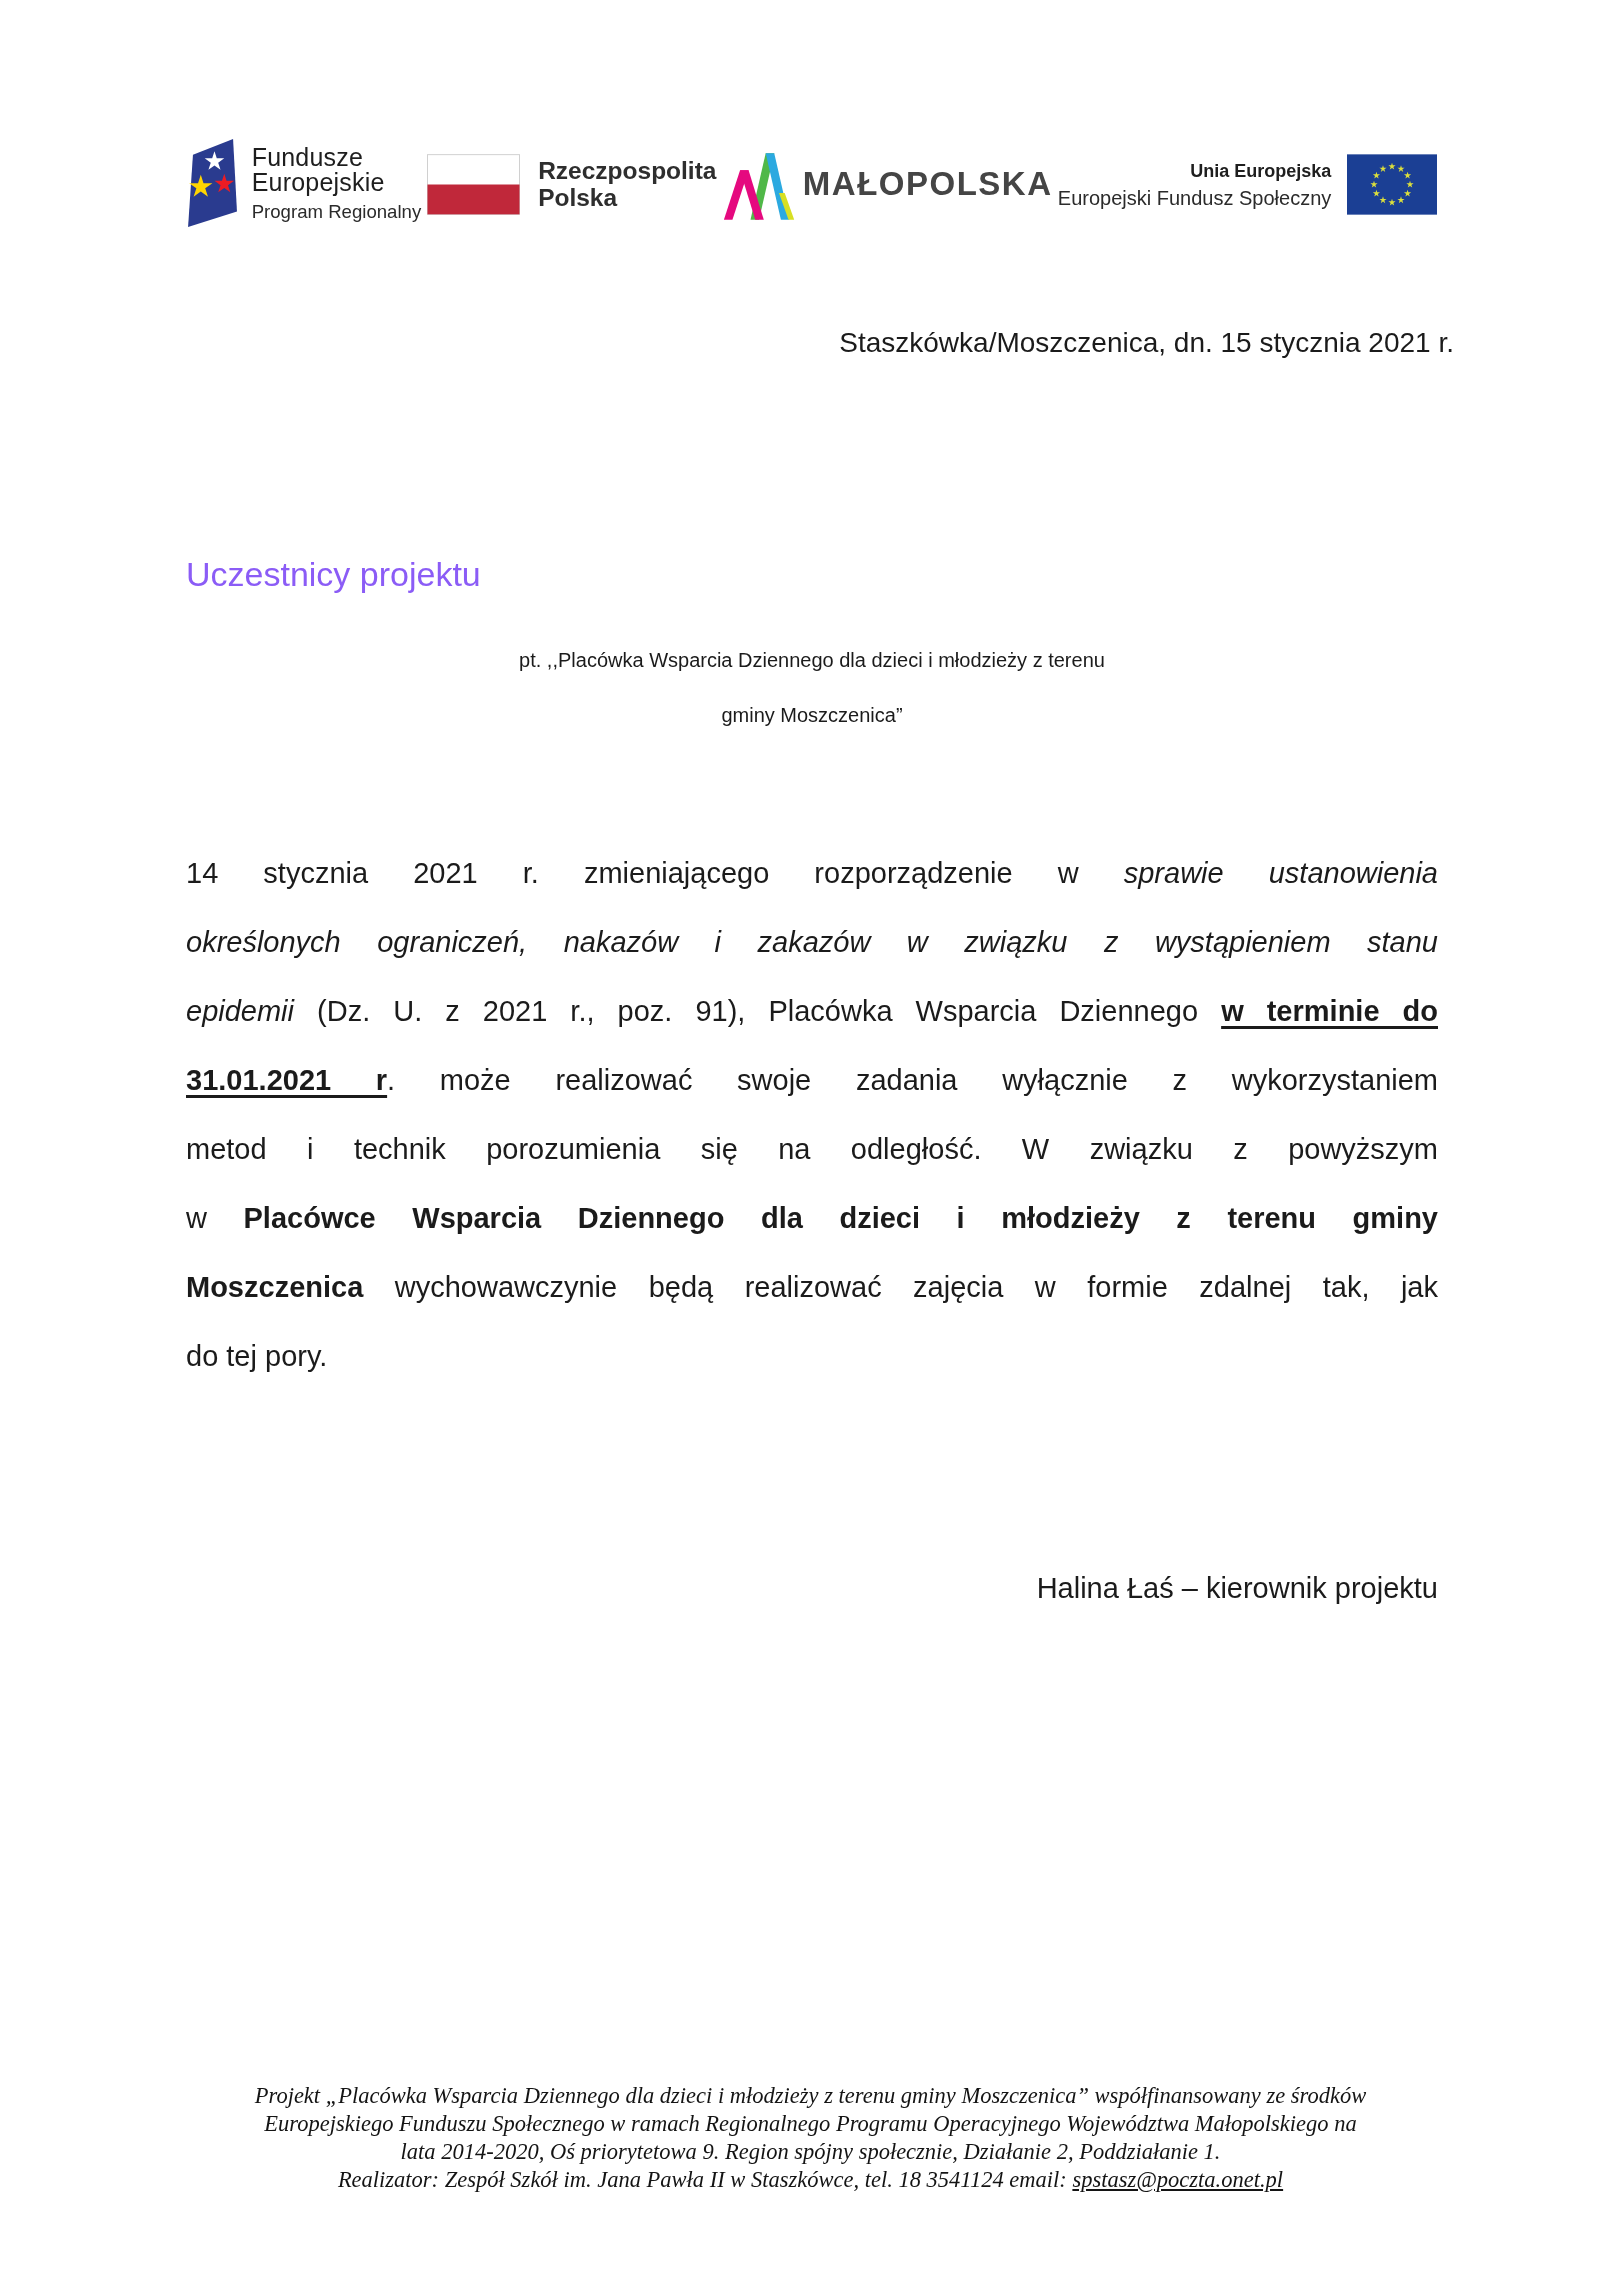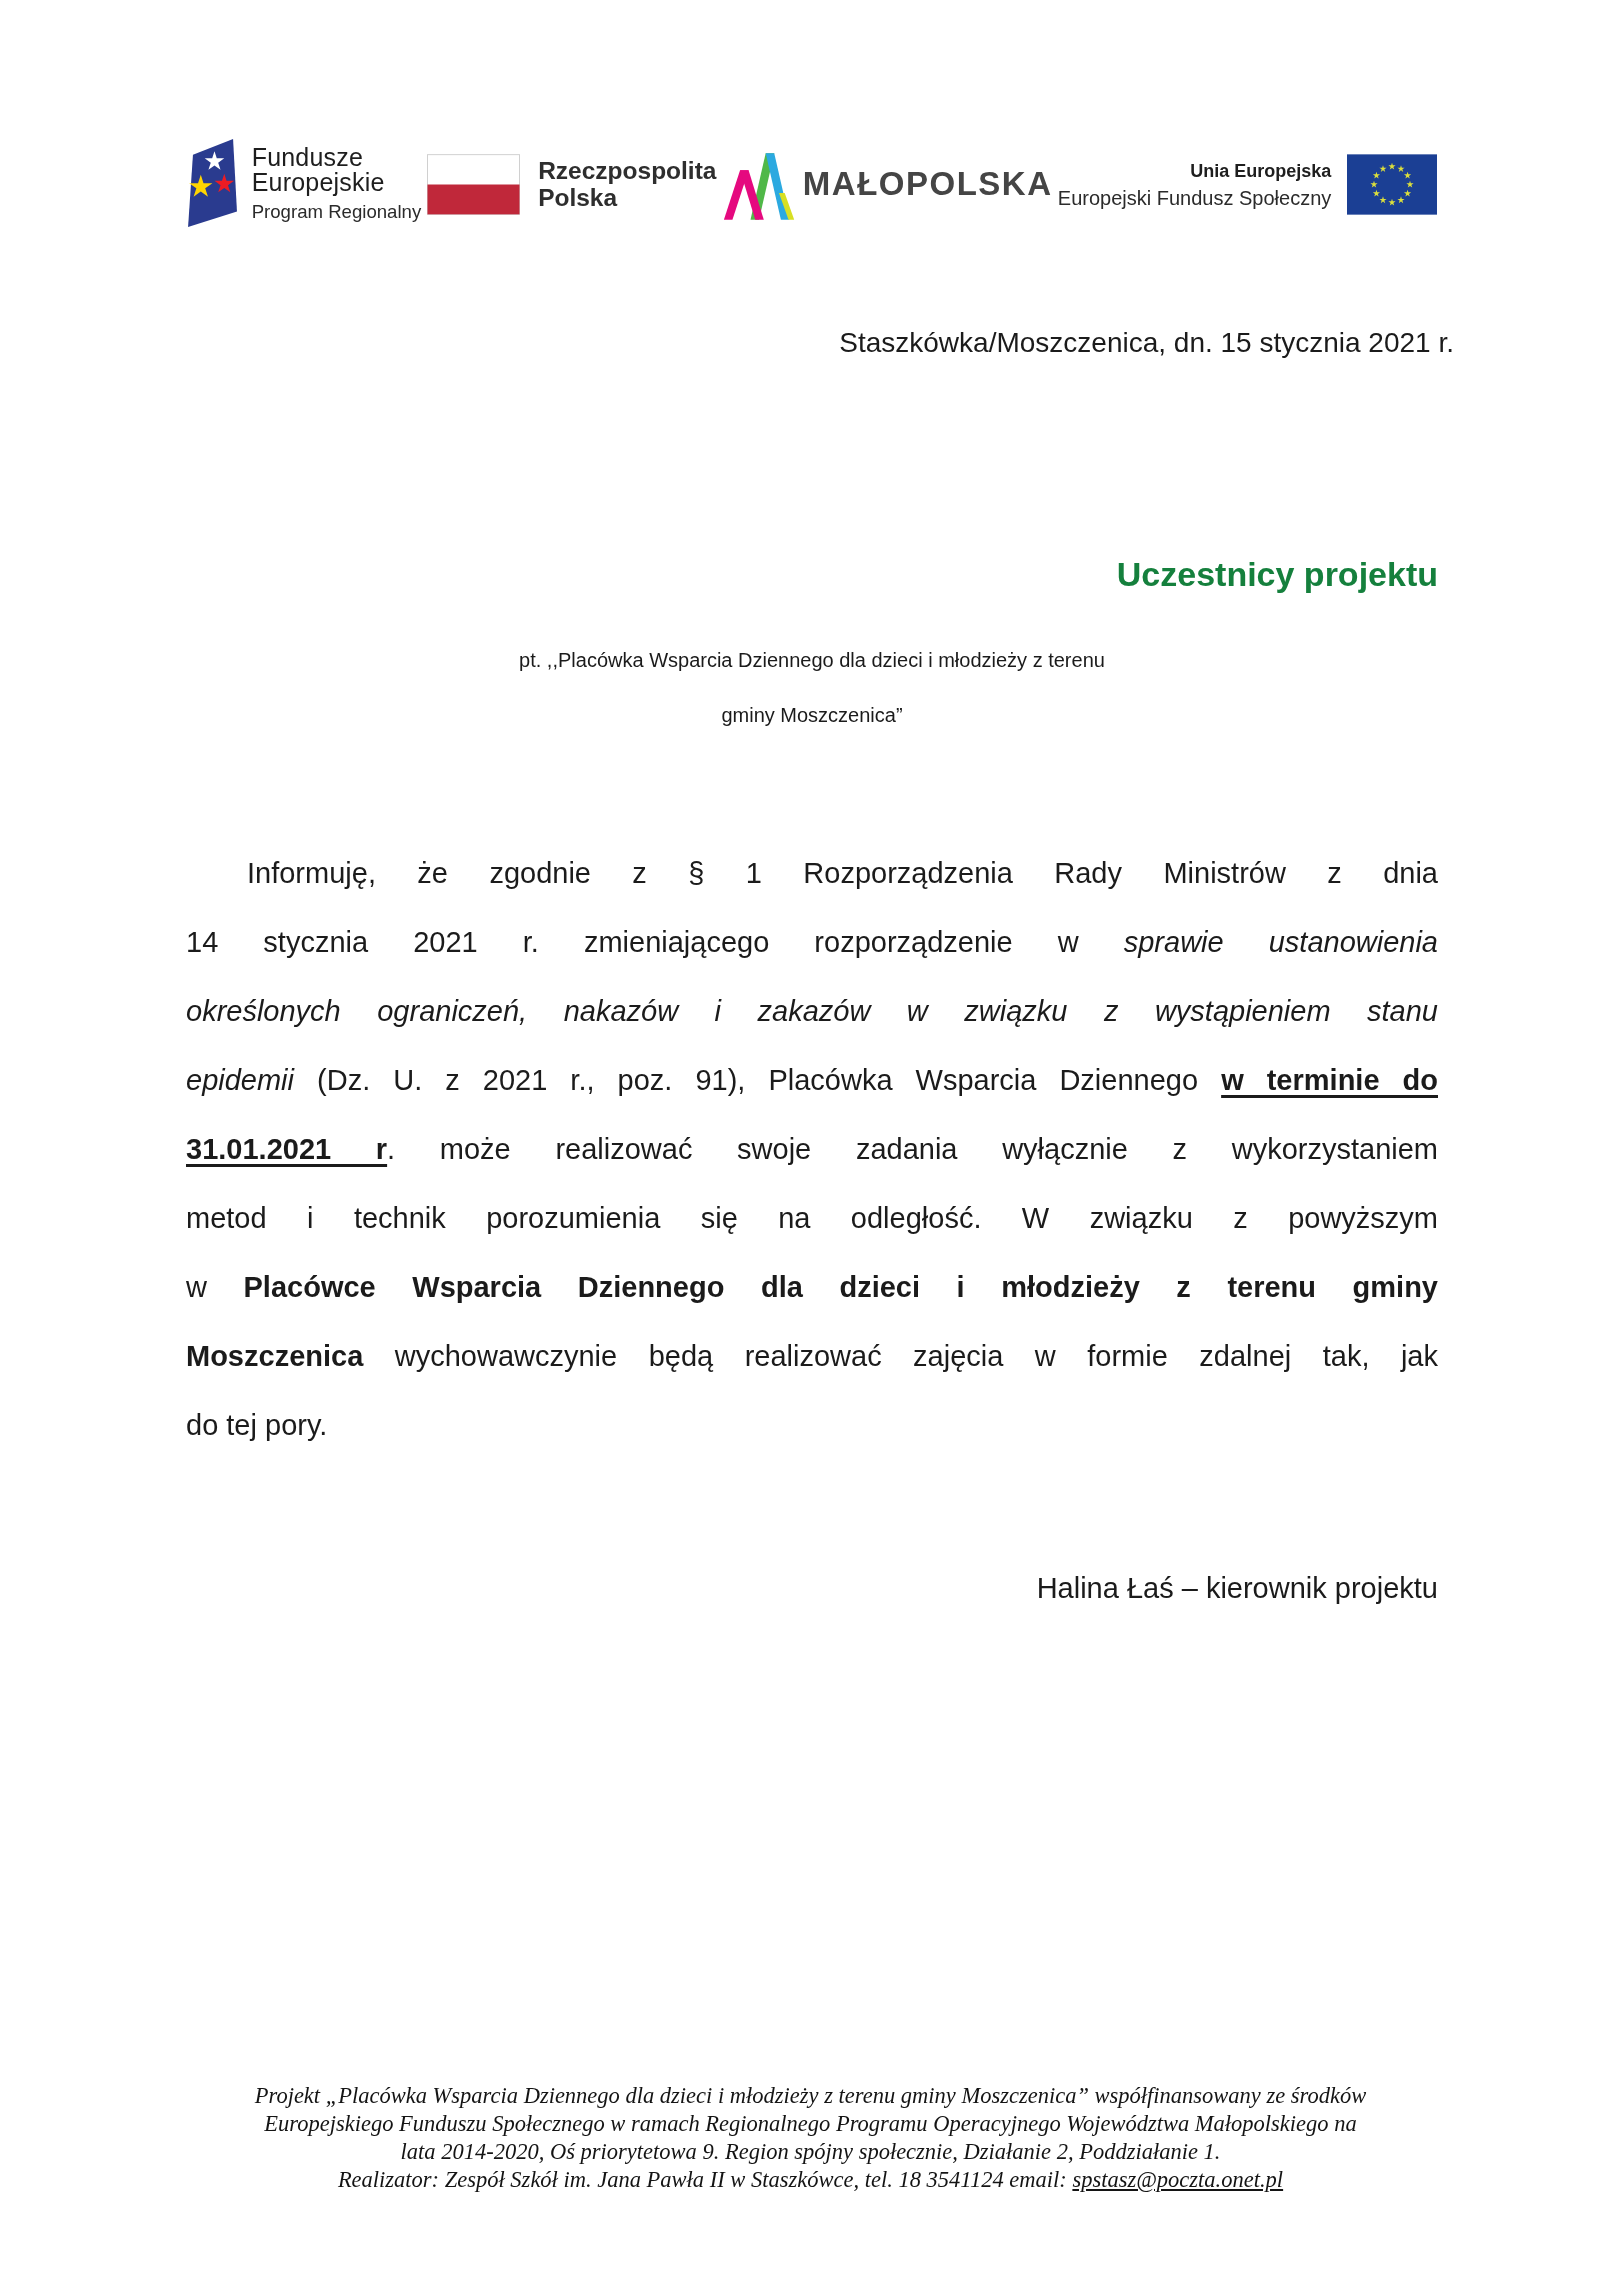--- a/index.html
+++ b/index.html
@@ -19,21 +19,21 @@
   .fe-sub{font-size:18.6px;color:#2b2b2b;margin-top:5.9px;}
   .rp-text{margin-left:18.6px;font-size:24.5px;font-weight:bold;line-height:27.4px;color:#2e2e2e;}
   .mal-text{margin-left:5px;font-size:33px;font-weight:600;letter-spacing:1.5px;color:#454545;}
   .eu-text{text-align:right;margin-right:15.7px;}
   .eu-l1{font-size:18px;font-weight:bold;color:#1e1e1e;line-height:29px;}
   .eu-l2{font-size:20px;color:#2b2b2b;line-height:25.5px;}
 
   
   .date{position:absolute;top:327px;right:167px;font-size:28px;}
   .title{position:absolute;top:555px;left:186px;width:1252px;margin:0;
-         text-align:right;font-size:34px;font-weight:bold;color:#15803d;}
+         text-align:left;font-size:34px;font-weight:normal;color:#8b5cf6;}
   .subtitle{position:absolute;top:633px;left:186px;width:1252px;
             text-align:center;font-size:20px;line-height:55px;color:#1b1b1b;}
   .bodytext{position:absolute;top:839px;left:186px;width:1252px;font-size:29px;}
   .bl{line-height:69px;text-align:justify;text-align-last:justify;}
   .bl.first{text-indent:61px;}
   .bl.last{text-align:left;text-align-last:left;}
   .it{font-style:italic;}
   .b{font-weight:bold;}
   .bu{font-weight:bold;text-decoration:underline;text-underline-offset:4.9px;text-decoration-thickness:2.9px;}
   .signature{position:absolute;top:1572px;left:186px;width:1252px;
@@ -124,21 +124,20 @@
   <div class="date">Staszkówka/Moszczenica, dn. 15 stycznia 2021 r.</div>
 
   <h1 class="title">Uczestnicy projektu</h1>
 
   <div class="subtitle">
     <div>pt. ,,Placówka Wsparcia Dziennego dla dzieci i młodzieży z terenu</div>
     <div>gminy Moszczenica”</div>
   </div>
 
   <div class="bodytext">
-    <div class="bl first"><span>Informuję, że zgodnie z § 1 Rozporządzenia Rady Ministrów z dnia</span></div>
     <div class="bl"><span>14 stycznia 2021 r. zmieniającego rozporządzenie w </span><span class="it">sprawie ustanowienia</span></div>
     <div class="bl"><span class="it">określonych ograniczeń, nakazów i zakazów  w związku z wystąpieniem stanu</span></div>
     <div class="bl"><span class="it">epidemii</span><span> (Dz. U. z 2021 r., poz. 91), Placówka Wsparcia Dziennego </span><span class="bu">w terminie do</span></div>
     <div class="bl"><span class="bu">31.01.2021 r</span><span>.  może realizować swoje zadania wyłącznie z wykorzystaniem</span></div>
     <div class="bl"><span>metod i technik porozumienia się na odległość. W związku z powyższym</span></div>
     <div class="bl"><span>w </span><span class="b">Placówce Wsparcia Dziennego dla dzieci i młodzieży z terenu gminy</span></div>
     <div class="bl"><span class="b">Moszczenica</span><span> wychowawczynie będą realizować zajęcia w formie zdalnej tak, jak</span></div>
     <div class="bl last"><span>do tej pory.</span></div>
   </div>
 

